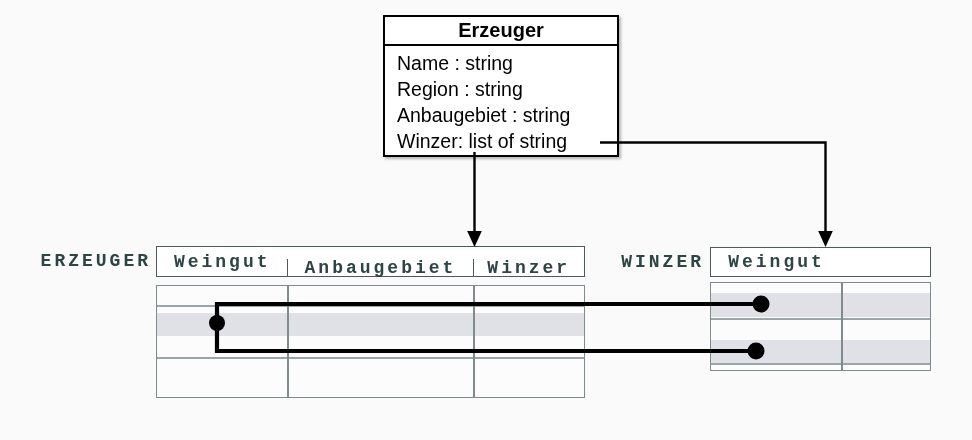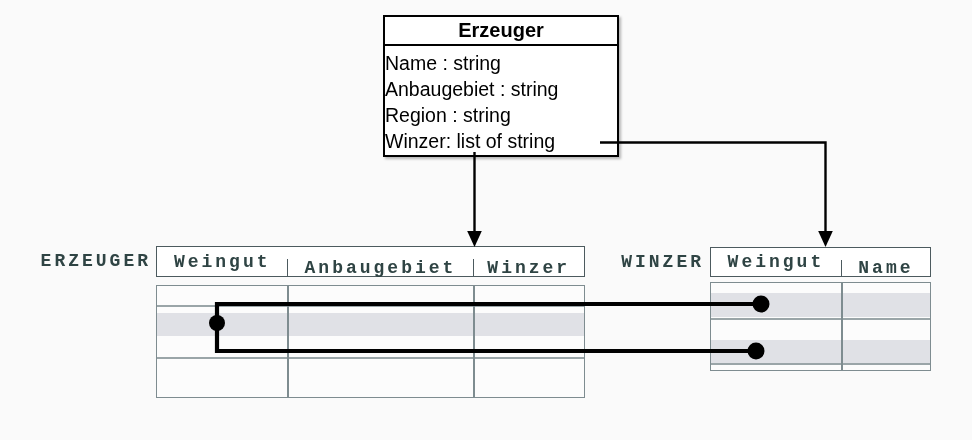--- a/index.html
+++ b/index.html
@@ -10,21 +10,21 @@
   html,body{margin:0;padding:0;}
   body{background:var(--background);font-family:"Liberation Sans",sans-serif;}
   .stage{position:relative;width:972px;height:440px;background:var(--background);overflow:hidden;border-radius:6px;}
 
   
   .classbox{position:absolute;left:383px;top:15px;width:232px;height:138px;
     background:var(--box-fill);border:2px solid var(--box-border);box-sizing:content-box;
     box-shadow:1.5px 1.5px 2.5px rgba(0,0,0,0.28);}
   .classbox-title{height:27px;line-height:27px;border-bottom:2px solid var(--box-border);
     text-align:center;font-weight:bold;font-size:20px;color:#000;}
-  .classbox-attrs{padding:4px 0 0 0;}
+  .classbox-attrs{padding:4px 0 0 12px;}
   .attr-line{font-size:19.5px;line-height:26px;color:#000;white-space:nowrap;}
 
   
   .tbl-label{position:absolute;font-family:"Liberation Mono",monospace;font-weight:bold;
     font-size:18px;letter-spacing:3px;color:var(--mono-ink);text-align:right;}
   #lbl-erzeuger{left:30px;top:246px;width:121px;height:31px;line-height:31px;}
   #lbl-winzer{left:584px;top:247px;width:120px;height:30px;line-height:30px;}
 
   
   .thead{position:absolute;display:flex;box-sizing:border-box;border:1.5px solid var(--header-border);
@@ -45,22 +45,22 @@
 </style>
 </head>
 <body>
 
 <div class="stage">
 
   <div class="classbox">
     <div class="classbox-title">Erzeuger</div>
     <div class="classbox-attrs" id="class-attrs">
         <div class="attr-line">Name : string</div>
+        <div class="attr-line">Region : string</div>
         <div class="attr-line">Anbaugebiet : string</div>
-        <div class="attr-line">Region : string</div>
         <div class="attr-line">Winzer: list of string</div>
       </div>
   </div>
 
   <div class="tbl-label" id="lbl-erzeuger">ERZEUGER</div>
   <div class="tbl-label" id="lbl-winzer">WINZER</div>
 
   <div class="thead" id="head-erzeuger" style="left: 156px; top: 246px; width: 429px; height: 31px;">
       <div class="hcell" style="width: 131px;">Weingut</div>
       <div class="hcell hdiv" style="width: 186px;">Anbaugebiet</div>
@@ -68,21 +68,20 @@
     </div>
   <div class="tbody" id="body-erzeuger" style="left: 156px; top: 285px; width: 429px; height: 113px;">
       <div class="band" style="top: 27px; height: 23px;"></div>
       <div class="rline" style="top: 19px;"></div>
       <div class="rline" style="top: 71px;"></div>
       <div class="cdiv" style="left: 130.25px;"></div>
       <div class="cdiv" style="left: 316.25px;"></div>
     </div>
   <div class="thead" id="head-winzer" style="left: 710px; top: 247px; width: 221px; height: 30px;">
       <div class="hcell" style="width: 131px;">Weingut</div>
-      <div class="hcell hdiv" style="width: 90px;">Name</div>
     </div>
   <div class="tbody" id="body-winzer" style="left: 710px; top: 282px; width: 221px; height: 89px;">
       <div class="band" style="top: 10px; height: 24px;"></div>
       <div class="band" style="top: 57px; height: 23px;"></div>
       <div class="rline" style="top: 35px;"></div>
       <div class="rline" style="top: 80px;"></div>
       <div class="cdiv" style="left: 130.25px;"></div>
     </div>
 
   <svg class="overlay" width="972" height="440" viewBox="0 0 972 440">

